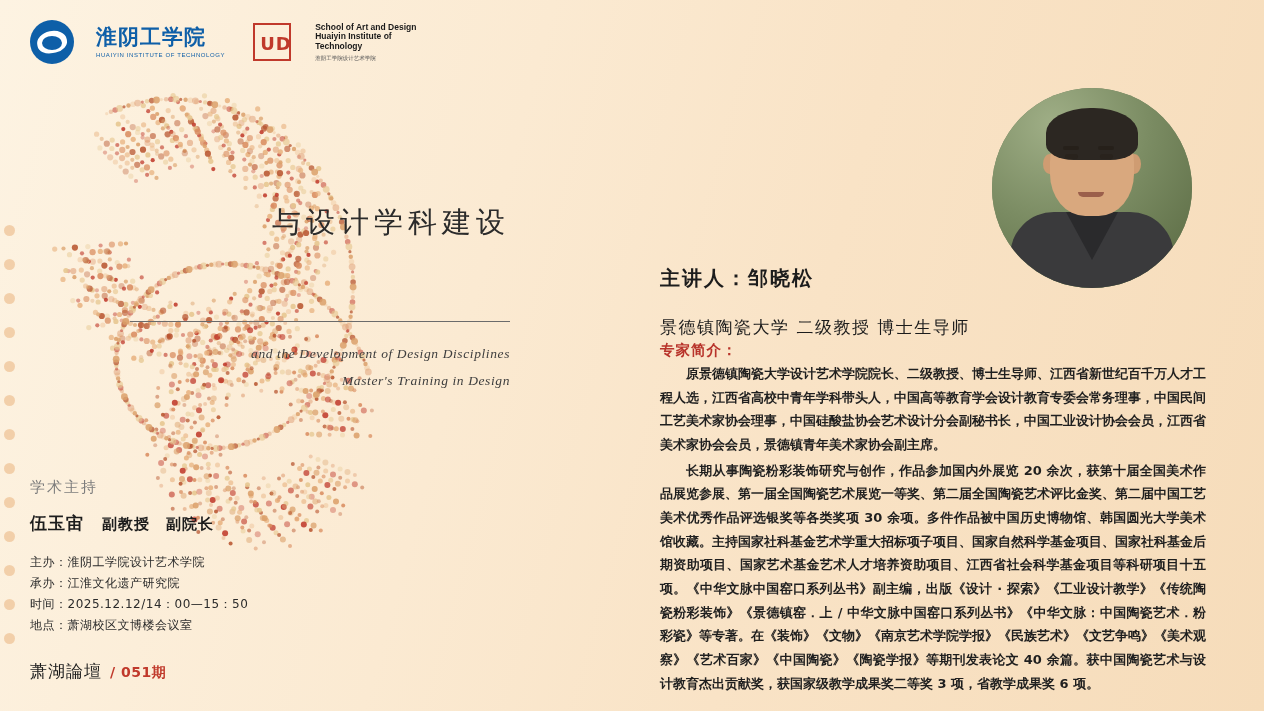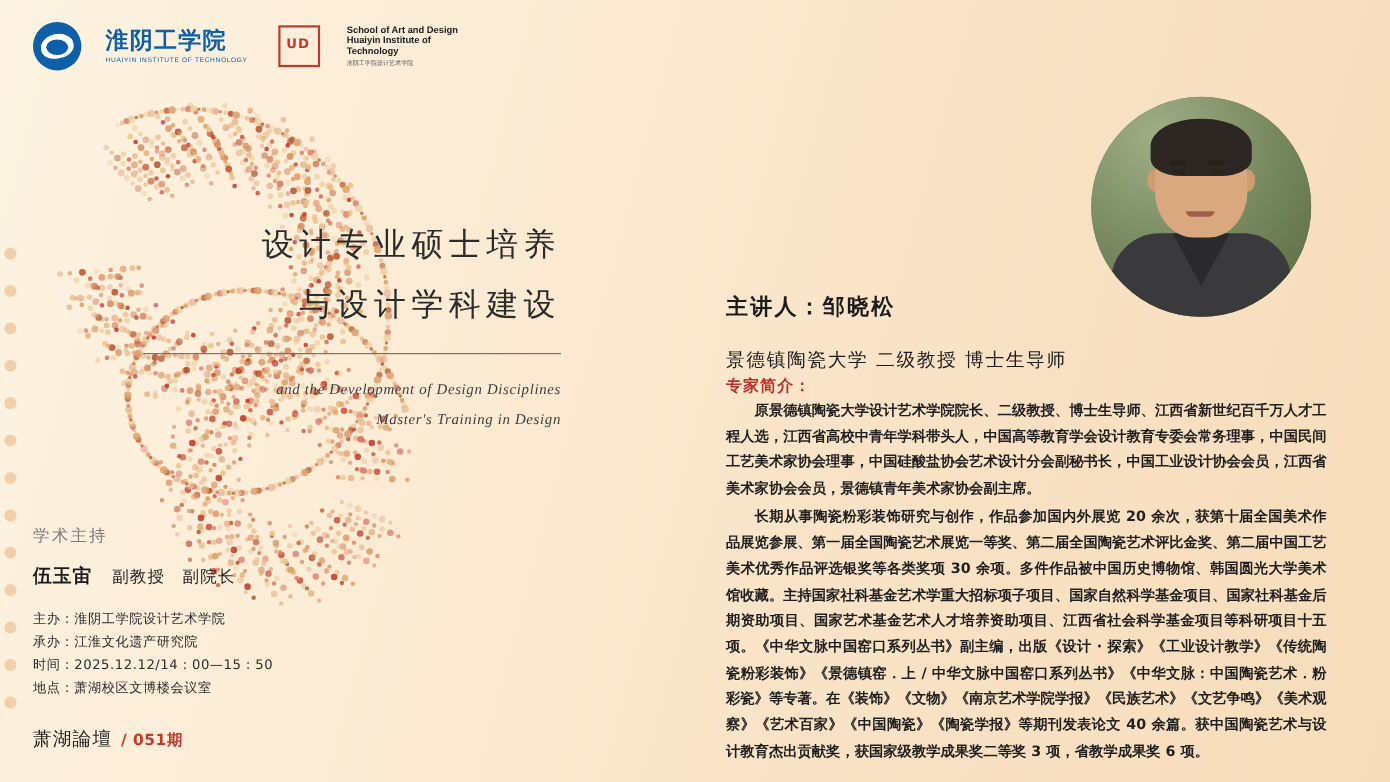--- a/index.html
+++ b/index.html
@@ -105,21 +105,21 @@
     width: 34px;
     height: 34px;
     border: 2px solid #c0392b;
     position: relative;
     flex: none;
     margin-left: 6px;
   }
   .sep-logo span {
     position: absolute;
     color: #c0392b;
-    font-size: 12px;
+    font-size: 18px;
     font-weight: bold;
     left: 5px;
     top: 8px;
     letter-spacing: 1px;
     font-family: "DejaVu Sans", sans-serif;
   }
   .school-en {
     display: flex;
     flex-direction: column;
     line-height: 1.15;
@@ -183,21 +183,21 @@
     position: absolute;
     left: 30px;
     top: 512px;
     font-size: 17px;
     color: #1c1c1c;
     font-weight: bold;
     letter-spacing: 1px;
     font-family: "DejaVu Sans", sans-serif;
   }
   .host-name span.role {
-    font-weight: normal;
+    font-weight: bold;
     font-size: 15px;
     margin-left: 18px;
     letter-spacing: 1px;
   }
   .meta {
     position: absolute;
     left: 30px;
     top: 552px;
     font-size: 12px;
     color: #2b2b2b;
@@ -1804,21 +1804,20 @@
     </div>
     <div class="school-en">
       <b>School of Art and Design</b>
       <b>Huaiyin Institute of</b>
       <b>Technology</b>
       <i>淮阴工学院设计艺术学院</i>
     </div>
   </div>
 
   <div class="title-main">
-    <div>设计专业硕士培养</div>
     <div>与设计学科建设</div>
   </div>
   <div class="title-rule"></div>
   <div class="title-en">
     <div>and the Development of Design Disciplines</div>
     <div>Master's Training in Design</div>
   </div>
 
   <div class="host-label">学术主持</div>
   <div class="host-name">

